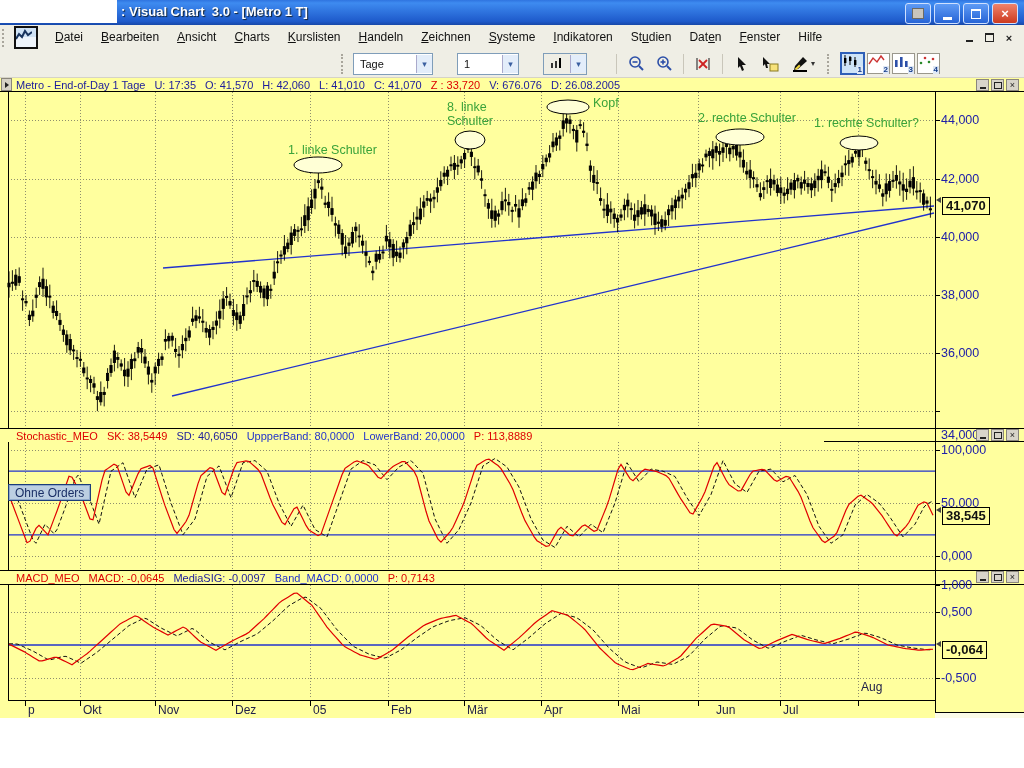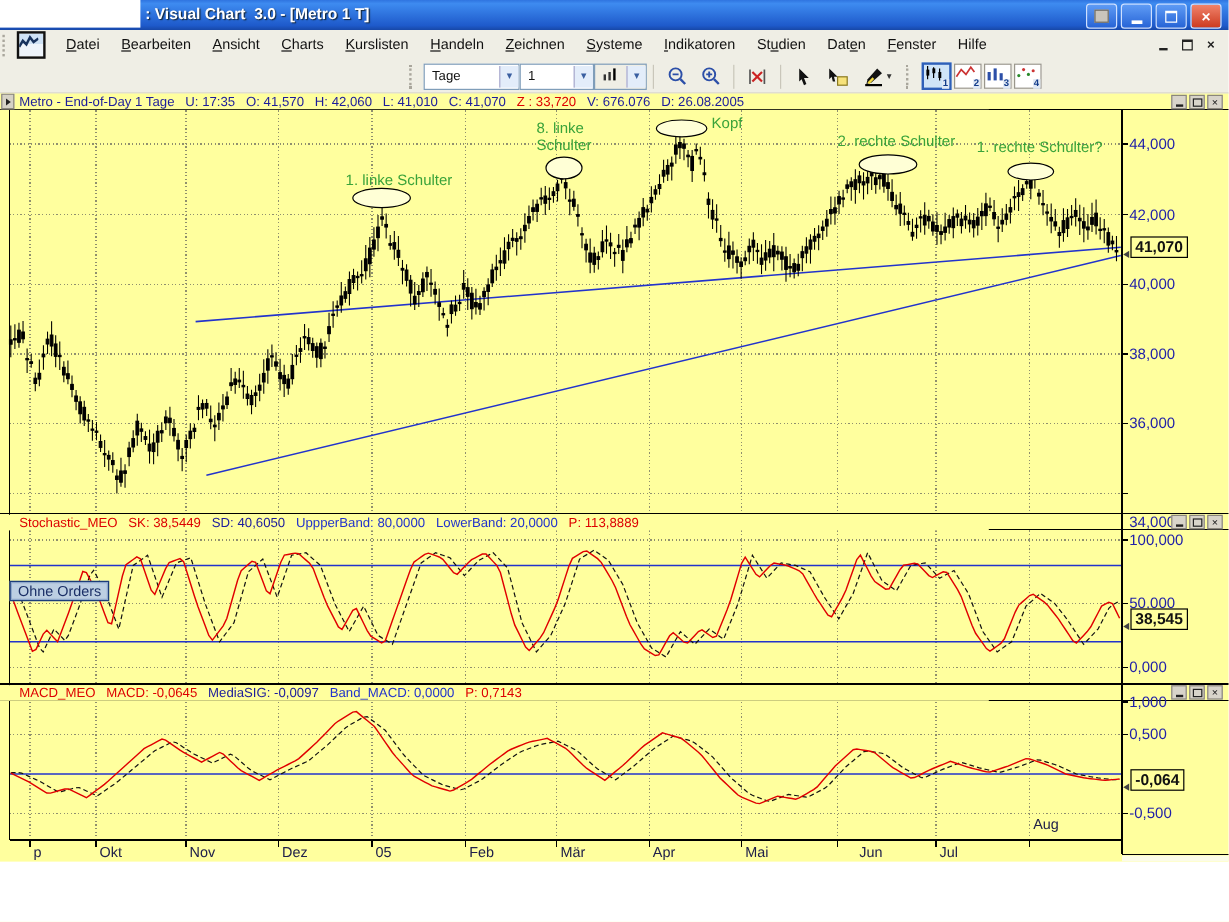--- a/index.html
+++ b/index.html
@@ -26,21 +26,21 @@
   .app-icon svg{position:absolute;left:0;top:0;}
   .menu-item{padding:0 9px;height:25px;line-height:25px;}
   .menu-controls{margin-left:auto;margin-right:8px;display:flex;gap:6px;align-items:center;}
   .mc{width:14px;height:13px;display:flex;align-items:center;justify-content:center;color:#222;font-size:11px;font-weight:bold;}
   .mc-min{width:7px;height:2px;background:#222;margin-top:7px;}
   .mc-res{width:7px;height:6px;border:1px solid #222;border-top-width:2px;}
   
   .toolbar{position:absolute;left:0;top:50px;width:1024px;height:27px;background:#EFEEE5;
     border-bottom:1px solid #d6d3c6;display:flex;align-items:center;font-size:11px;}
   .grip{width:5px;height:20px;border-left:2px dotted #a9a69c;margin:0 5px;}
-  .combo{height:20px;background:#fff;border:1px solid #7F9DB9;display:flex;align-items:center;margin-right:0;}
+  .combo{height:20px;background:#fff;border:1px solid #7F9DB9;display:flex;align-items:center;margin-right:24px;}
   .combo .val{padding:0 6px;flex:1;color:#111;}
   .combo .arrow{width:15px;height:18px;background:#E3EDFA;border-left:1px solid #aac;
     display:flex;align-items:center;justify-content:center;color:#3A5FA0;font-size:9px;}
   .tool-btn{width:24px;height:22px;display:flex;align-items:center;justify-content:center;margin:0 1px;border:1px solid transparent;}
   .tool-sep{width:1px;height:20px;background:#c9c6ba;margin:0 5px;}
   .thumb{width:21px;height:19px;border:1px solid #9a978c;background:#fff;margin:0 1px;position:relative;}
   .thumb.sel{border:2px solid #2E5FB8;background:#CFE4F7;}
   .thumb .num{position:absolute;right:0px;bottom:-1px;font-size:8px;font-weight:bold;color:#123B8A;background:#dfe8f5;line-height:8px;padding:0 1px;}
   .ddtri{color:#333;font-size:8px;margin-left:2px;}
   
@@ -53,21 +53,21 @@
   .hdr-btn{width:9px;height:11px;background:#D6D2C6;border:1px solid #8a867c;margin:0 4px 0 1px;
     display:flex;align-items:center;justify-content:center;}
   .tri-r{width:0;height:0;border-top:3px solid transparent;border-bottom:3px solid transparent;border-left:4px solid #222;}
   .ylabel{position:absolute;left:941px;z-index:4;font-size:12.5px;color:#2020A8;}
   .mlabel{position:absolute;z-index:4;font-size:12px;color:#20204a;top:703px;}
   .wc-group{position:absolute;left:976px;z-index:6;display:flex;gap:2px;}
   .wcbtn{width:11px;height:10px;background:#D8D4CA;border:1px solid #8a867c;
     display:flex;align-items:center;justify-content:center;font-size:9px;line-height:1;color:#222;}
   .wc-min-g{width:6px;height:2px;background:#222;margin-top:5px;}
   .wc-max-g{width:6px;height:5px;border:1px solid #222;}
-  .tag{position:absolute;z-index:6;display:flex;align-items:flex-end;}
+  .tag{position:absolute;z-index:6;display:flex;align-items:flex-start;}
   .tag-arrow{width:0;height:0;border-top:3px solid transparent;border-bottom:3px solid transparent;border-right:5px solid #444;margin-right:1px;}
   .tag-box{border:1.5px solid #000;background:#FFFF9E;padding:0 3px;font-size:13px;font-weight:600;color:#111;line-height:16px;}
   .annot{position:absolute;z-index:5;color:#3AA33A;font-size:12.5px;line-height:14px;white-space:pre;}
   .orders-btn{position:absolute;left:8px;top:406px;z-index:6;height:17px;padding:0 6px;
     background:#BCCFE2;border:1px solid #1C3D7A;box-shadow:inset 0 0 0 1px #8FA9CC;
     color:#1A2F66;font-size:12px;line-height:16px;}
   .pale-strip{position:absolute;left:935px;top:635px;width:89px;height:5px;background:#FBFBE8;z-index:3;}
 </style>
 </head>
 <body>

